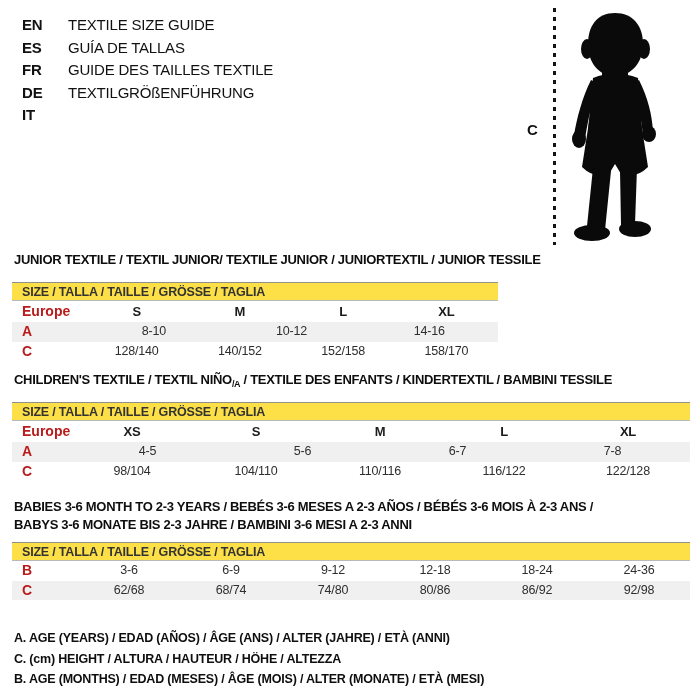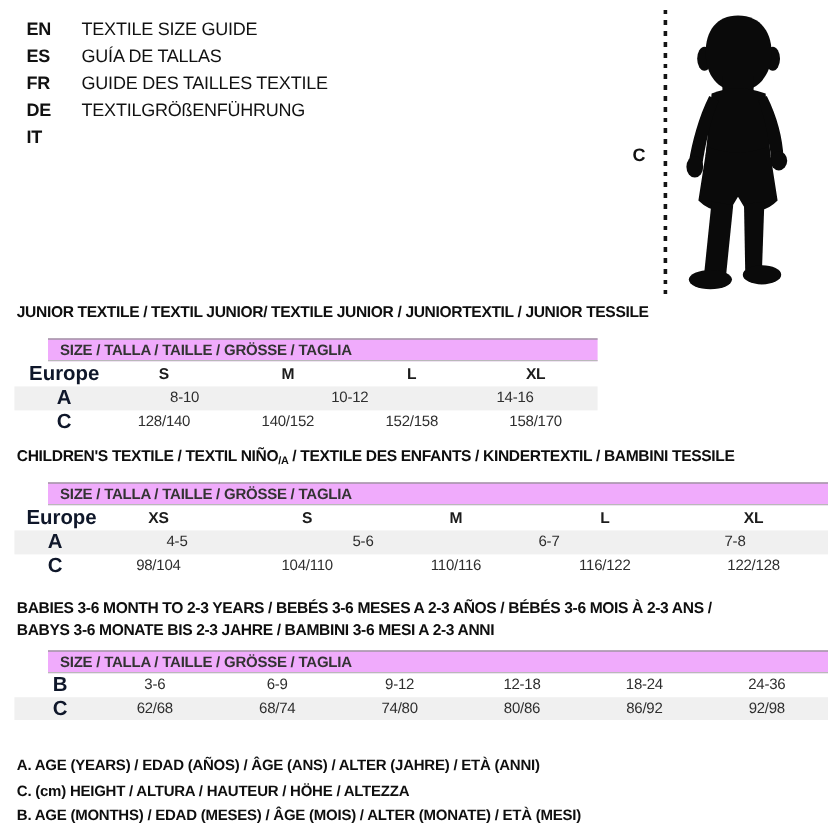--- a/index.html
+++ b/index.html
@@ -32,30 +32,29 @@
   .children-title { top:372px; }
   .babies-title { top:498px; line-height:17.5px; }
   .subscript { font-size:9px; vertical-align:-3px; }
 
   
   .tbl { position:absolute; left:12px; }
   .t-junior { top:282px; width:486px; }
   .t-children { top:402px; width:678px; }
   .t-babies { top:542px; width:678px; }
   .size-band {
-    height:19px; line-height:18px; background:#f0abfc;
+    height:19px; line-height:18px; background:#fde047;
     border-top:1px solid #8f8f8f; border-bottom:1px solid #b9b9b9;
     padding-left:10px; font-size:12.5px; font-weight:700; color:#333;
     letter-spacing:-0.2px;
-    margin-left:28px;
   }
   .tbl-row { display:flex; height:19.5px; line-height:19.5px; font-size:12.5px; color:#2e2e2e; }
   .tbl-row.shaded { background:#f0f0f0; }
   .tbl-row.head-row { height:21px; line-height:21px; }
-  .label-cell { padding-left:10px; font-weight:700; font-size:17px; color:#0f172a; white-space:nowrap;text-align:center; }
+  .label-cell { padding-left:10px; font-weight:700; font-size:14px; color:#b91c1c; white-space:nowrap; }
   .t-junior .label-cell { width:73px; }
   .t-children .label-cell { width:58px; }
   .t-babies .label-cell { width:66px; }
   .val-cell { flex:1; text-align:center; letter-spacing:-0.2px; }
   .head-row .val-cell { font-weight:700; font-size:13px; color:#1c1c1c; }
 
   
   .footnotes { position:absolute; left:14px; top:628px; }
   .footnote { font-weight:700; font-size:12.5px; line-height:20.5px; letter-spacing:-0.2px; white-space:nowrap; color:#0e0e0e; }
 </style>

